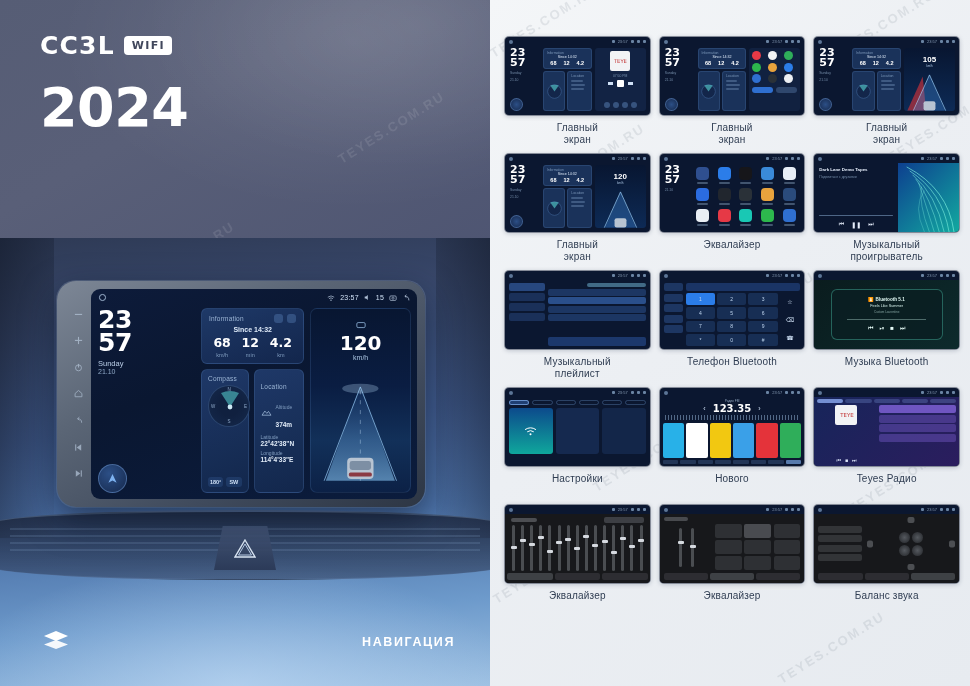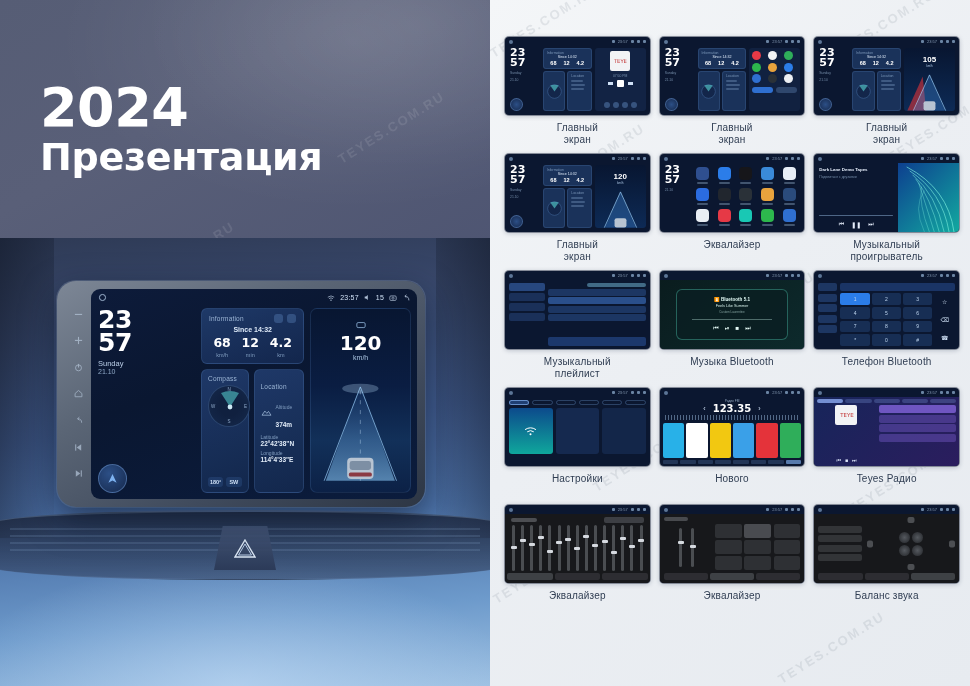--- a/index.html
+++ b/index.html
@@ -252,24 +252,27 @@
 
   <section class="hero">
     <div class="hero-top"></div>
     <div class="hero-top-sheen"></div>
     <div class="hero-wash"></div>
 
     <div class="watermark light" style="top:120px;left:330px;">TEYES.COM.RU</div>
     <div class="watermark light" style="top:250px;left:120px;">TEYES.COM.RU</div>
     <div class="watermark light" style="top:640px;left:150px;">TEYES.COM.RU</div>
 
+    <div class="logo-row">
+      <span class="logo-text">CC3L</span>
+      <span class="wifi-badge">WIFI</span>
+    </div>
 
     <div class="headline">
       <div class="yr">2024</div>
-      <div class="l1">Презентация</div>
     </div>
 
     <div class="dash">
       <div class="dash-glow"></div>
       <div class="car-pillar-l"></div>
       <div class="car-pillar-r"></div>
       <div class="dash-vent"></div>
       <div class="hazard">
         <svg class="hazard-tri" viewBox="0 0 22 19">
           <polygon points="11,1 21,18 1,18" fill="none" stroke="#dbe7f5" stroke-width="1.4"></polygon>
@@ -449,20 +452,27 @@
                   <rect x="47" y="96" width="26" height="11" rx="3" fill="#7d8fa4"></rect>
                   <rect x="46" y="110" width="28" height="5" rx="2" fill="#8b3a44"></rect>
                 </g>
               </svg>
             </div>
           </div>
         </div>
       </div>
     </div>
 
+    <div class="hero-bottom">
+      <svg class="stack-icon" viewBox="0 0 26 22">
+        <polygon points="13,1 25,6 13,11 1,6" fill="#ffffff"></polygon>
+        <polygon points="13,10 25,14.5 13,19 1,14.5" fill="#ffffff" opacity=".92"></polygon>
+      </svg>
+      <span class="nav-label">НАВИГАЦИЯ</span>
+    </div>
   </section>
 
   <section class="gallery">
     <div class="watermark" style="top:14px;left:-8px;">TEYES.COM.RU</div>
     <div class="watermark" style="top:18px;left:330px;">TEYES.COM.RU</div>
     <div class="watermark" style="top:118px;left:390px;">TEYES.COM.RU</div>
     <div class="watermark" style="top:152px;left:40px;">TEYES.COM.RU</div>
     <div class="watermark" style="top:300px;left:210px;">TEYES.COM.RU</div>
     <div class="watermark" style="top:448px;left:95px;">TEYES.COM.RU</div>
     <div class="watermark" style="top:470px;left:350px;">TEYES.COM.RU</div>
@@ -862,48 +872,20 @@
           <span style="height:4px;border-radius:2px;background:rgba(120,190,220,.5);width:60%;align-self:flex-end"></span>
           <span style="height:7px;border-radius:2px;background:rgba(45,85,150,0.5)"></span>
                 <span style="height:7px;border-radius:2px;background:rgba(45,85,150,0.9)"></span>
                 <span style="height:7px;border-radius:2px;background:rgba(45,85,150,0.5)"></span>
                 <span style="height:7px;border-radius:2px;background:rgba(45,85,150,0.5)"></span>
           <span style="height:9px;border-radius:2px;background:rgba(30,60,115,.9);margin-top:auto"></span>
         </div>
             </div>
           </div>
           <div class="cap">Музыкальный<br>плейлист</div>
-        </div>
-        <div class="cell">
-          <div class="thumb">
-            <div class="tsb">
-      <span class="tdot"></span>
-      <span class="tsp"></span>
-      <span class="tpx"></span>
-      <span class="ttxt">23:57</span>
-      <span class="tpx"></span>
-      <span class="tpx"></span>
-      <span class="tpx"></span>
-    </div>
-            <div style="height:calc(100% - 9px);padding:4px;display:flex;align-items:center;justify-content:center;background:linear-gradient(135deg,#0a1c1e,#0d2a2c)">
-        <div style="width:82%;height:84%;border-radius:6px;border:1px solid rgba(90,230,200,.35);background:rgba(10,30,34,.85);display:flex;flex-direction:column;align-items:center;justify-content:center;gap:2px">
-          <div style="color:#dff7f2;font-size:4.6px;font-weight:bold">⏫ Bluetooth 5.1</div>
-          <div style="color:#cfe9e4;font-size:3.8px">Feels Like Summer</div>
-          <div style="color:rgba(190,225,220,.6);font-size:3px">Custom Laurentine</div>
-          <div style="width:72%;height:1px;background:rgba(180,225,215,.4);margin-top:3px"></div>
-          <div style="display:flex;gap:6px;margin-top:3px;color:#e6fbf7;font-size:6px">
-            <span>⏮</span>
-                  <span>⏯</span>
-                  <span>■</span>
-                  <span>⏭</span>
-          </div>
-        </div>
-            </div>
-          </div>
-          <div class="cap">Музыка Bluetooth</div>
         </div>
         <div class="cell">
           <div class="thumb">
             <div class="tsb">
       <span class="tdot"></span>
       <span class="tsp"></span>
       <span class="tpx"></span>
       <span class="ttxt">23:57</span>
       <span class="tpx"></span>
       <span class="tpx"></span>
@@ -949,20 +931,48 @@
           <div class="thumb">
             <div class="tsb">
       <span class="tdot"></span>
       <span class="tsp"></span>
       <span class="tpx"></span>
       <span class="ttxt">23:57</span>
       <span class="tpx"></span>
       <span class="tpx"></span>
       <span class="tpx"></span>
     </div>
+            <div style="height:calc(100% - 9px);padding:4px;display:flex;align-items:center;justify-content:center;background:linear-gradient(135deg,#0a1c1e,#0d2a2c)">
+        <div style="width:82%;height:84%;border-radius:6px;border:1px solid rgba(90,230,200,.35);background:rgba(10,30,34,.85);display:flex;flex-direction:column;align-items:center;justify-content:center;gap:2px">
+          <div style="color:#dff7f2;font-size:4.6px;font-weight:bold">⏫ Bluetooth 5.1</div>
+          <div style="color:#cfe9e4;font-size:3.8px">Feels Like Summer</div>
+          <div style="color:rgba(190,225,220,.6);font-size:3px">Custom Laurentine</div>
+          <div style="width:72%;height:1px;background:rgba(180,225,215,.4);margin-top:3px"></div>
+          <div style="display:flex;gap:6px;margin-top:3px;color:#e6fbf7;font-size:6px">
+            <span>⏮</span>
+                  <span>⏯</span>
+                  <span>■</span>
+                  <span>⏭</span>
+          </div>
+        </div>
+            </div>
+          </div>
+          <div class="cap">Музыка Bluetooth</div>
+        </div>
+        <div class="cell">
+          <div class="thumb">
+            <div class="tsb">
+      <span class="tdot"></span>
+      <span class="tsp"></span>
+      <span class="tpx"></span>
+      <span class="ttxt">23:57</span>
+      <span class="tpx"></span>
+      <span class="tpx"></span>
+      <span class="tpx"></span>
+    </div>
             <div style="height:calc(100% - 9px);padding:3px 4px">
         <div style="display:flex;gap:3px;margin-bottom:3px">
           <span style="flex:1;height:5px;border-radius:3px;border:1px solid rgba(120,165,225,0.8);background:rgba(45,90,160,.6)"></span>
                 <span style="flex:1;height:5px;border-radius:3px;border:1px solid rgba(120,165,225,0.3);background:transparent"></span>
                 <span style="flex:1;height:5px;border-radius:3px;border:1px solid rgba(120,165,225,0.3);background:transparent"></span>
                 <span style="flex:1;height:5px;border-radius:3px;border:1px solid rgba(120,165,225,0.3);background:transparent"></span>
                 <span style="flex:1;height:5px;border-radius:3px;border:1px solid rgba(120,165,225,0.3);background:transparent"></span>
                 <span style="flex:1;height:5px;border-radius:3px;border:1px solid rgba(120,165,225,0.3);background:transparent"></span>
         </div>
         <div style="display:flex;gap:3px;height:46px">

